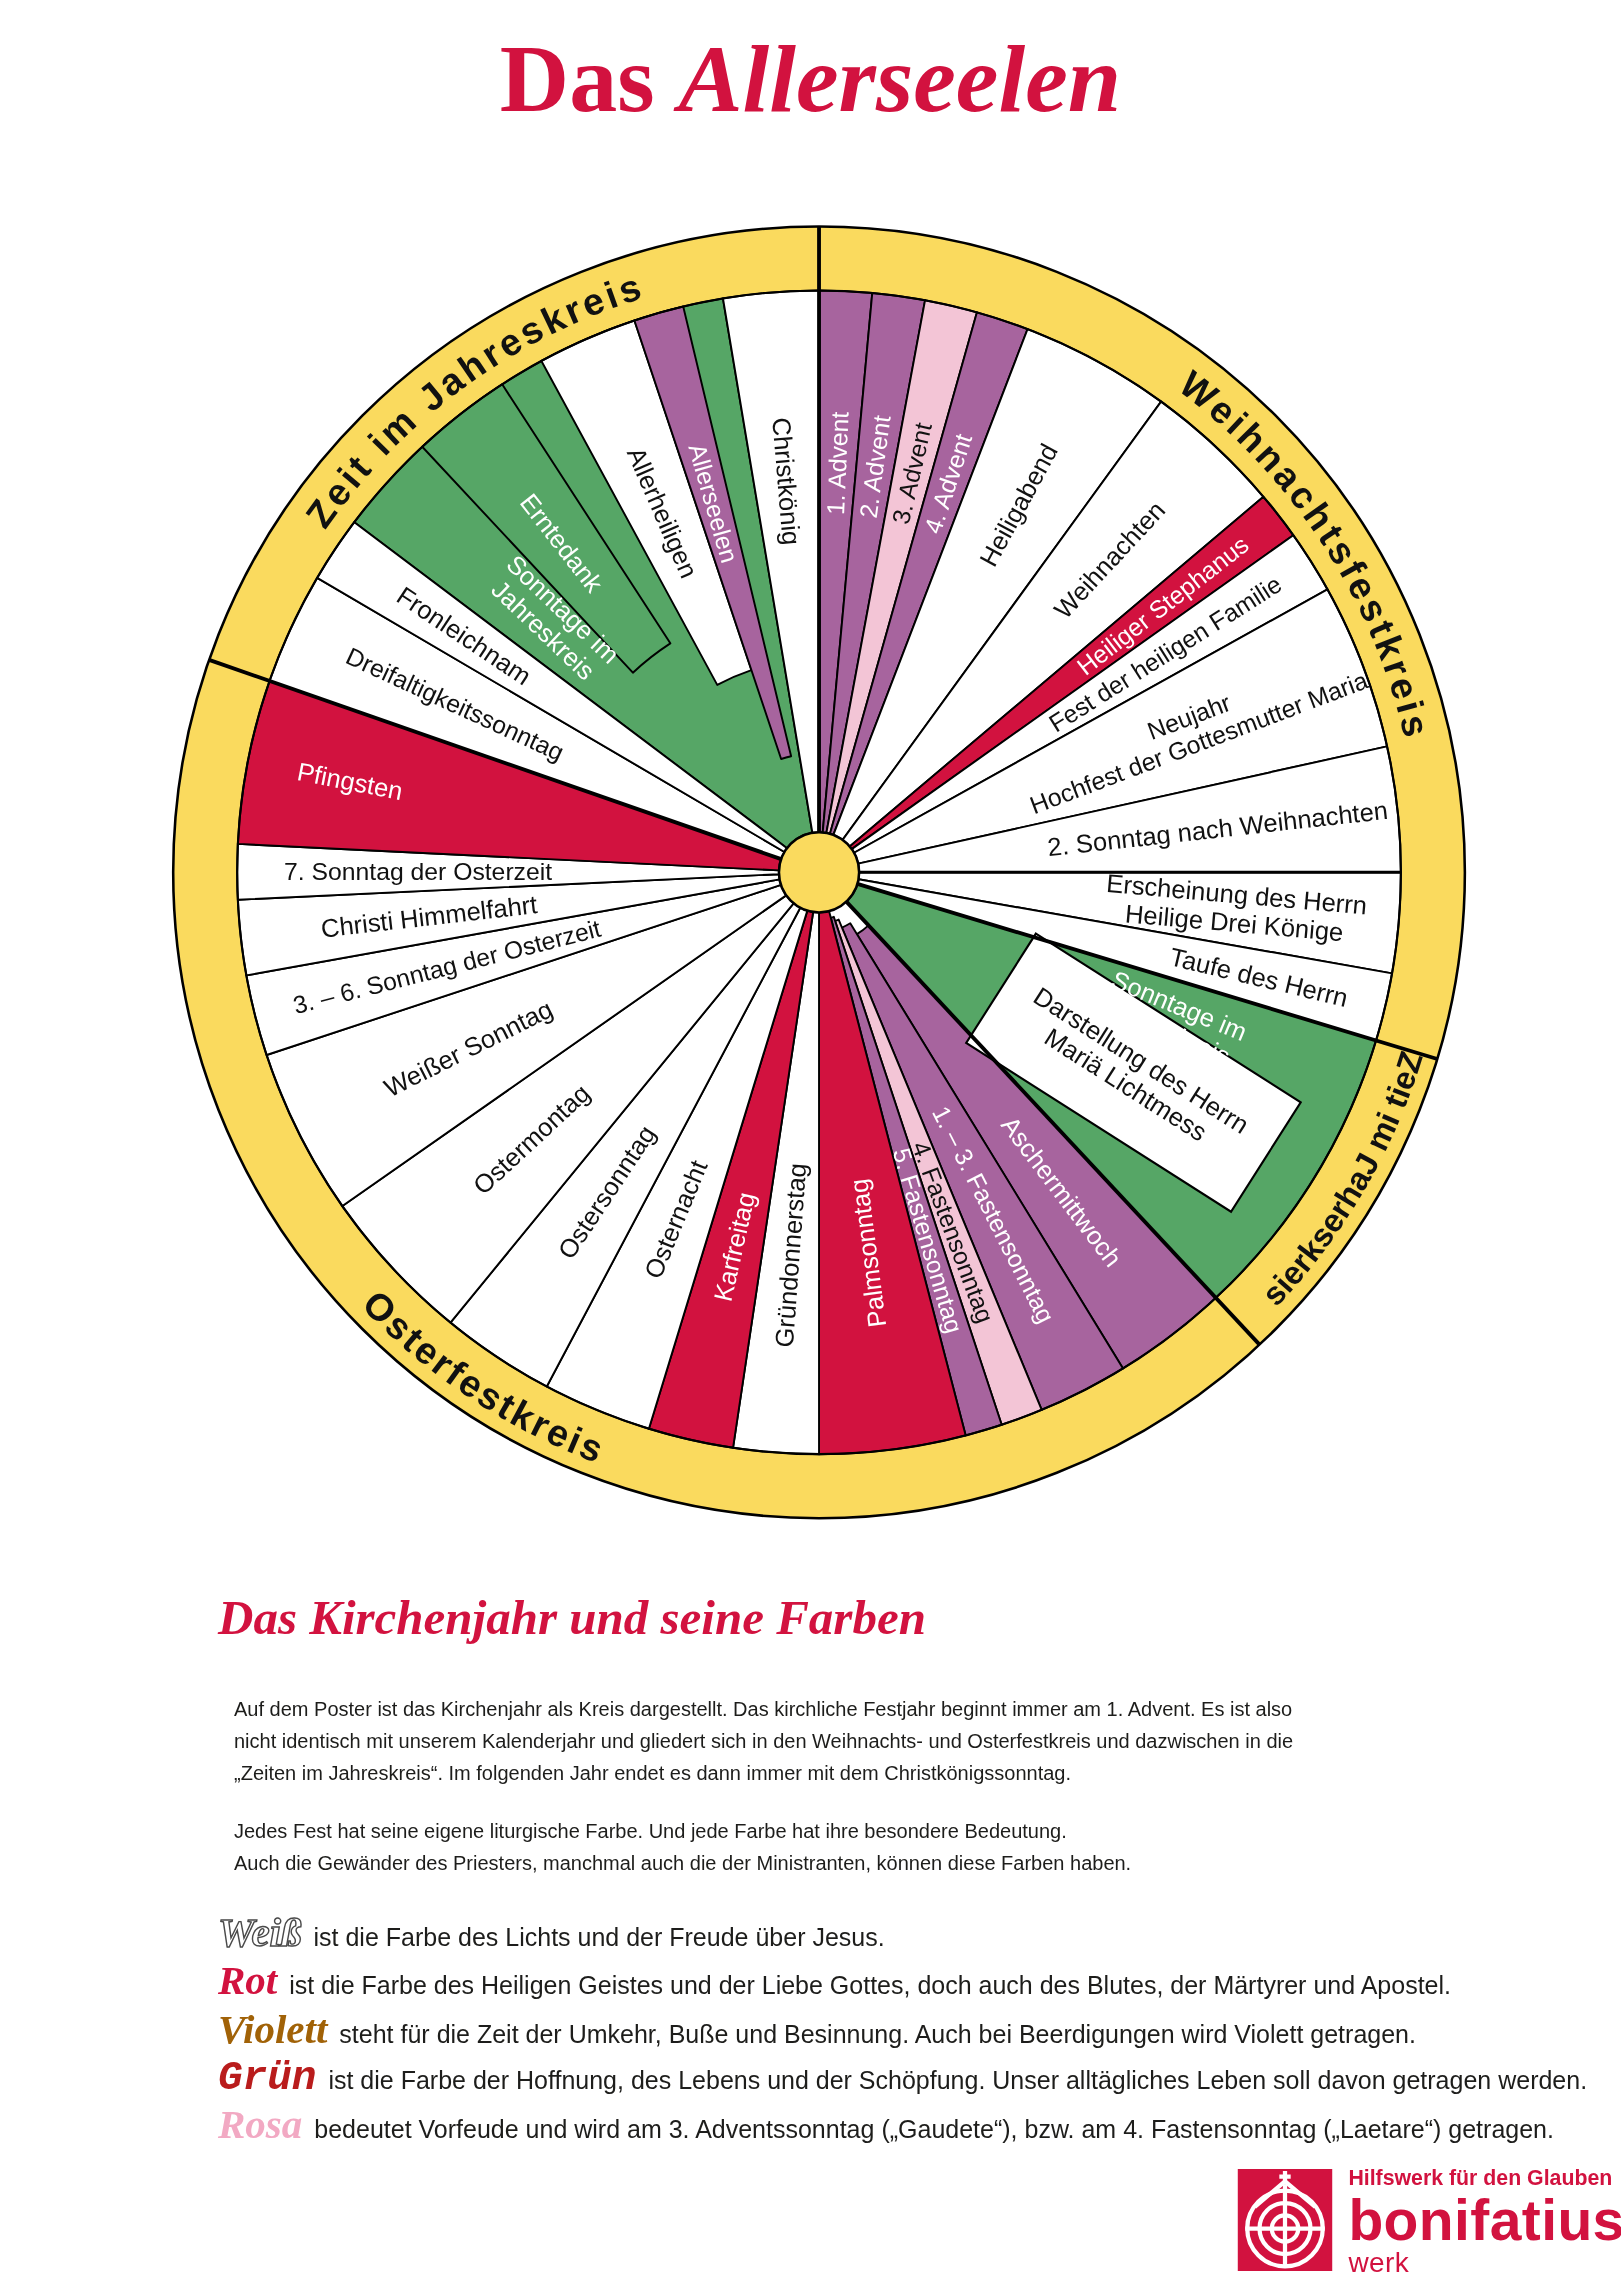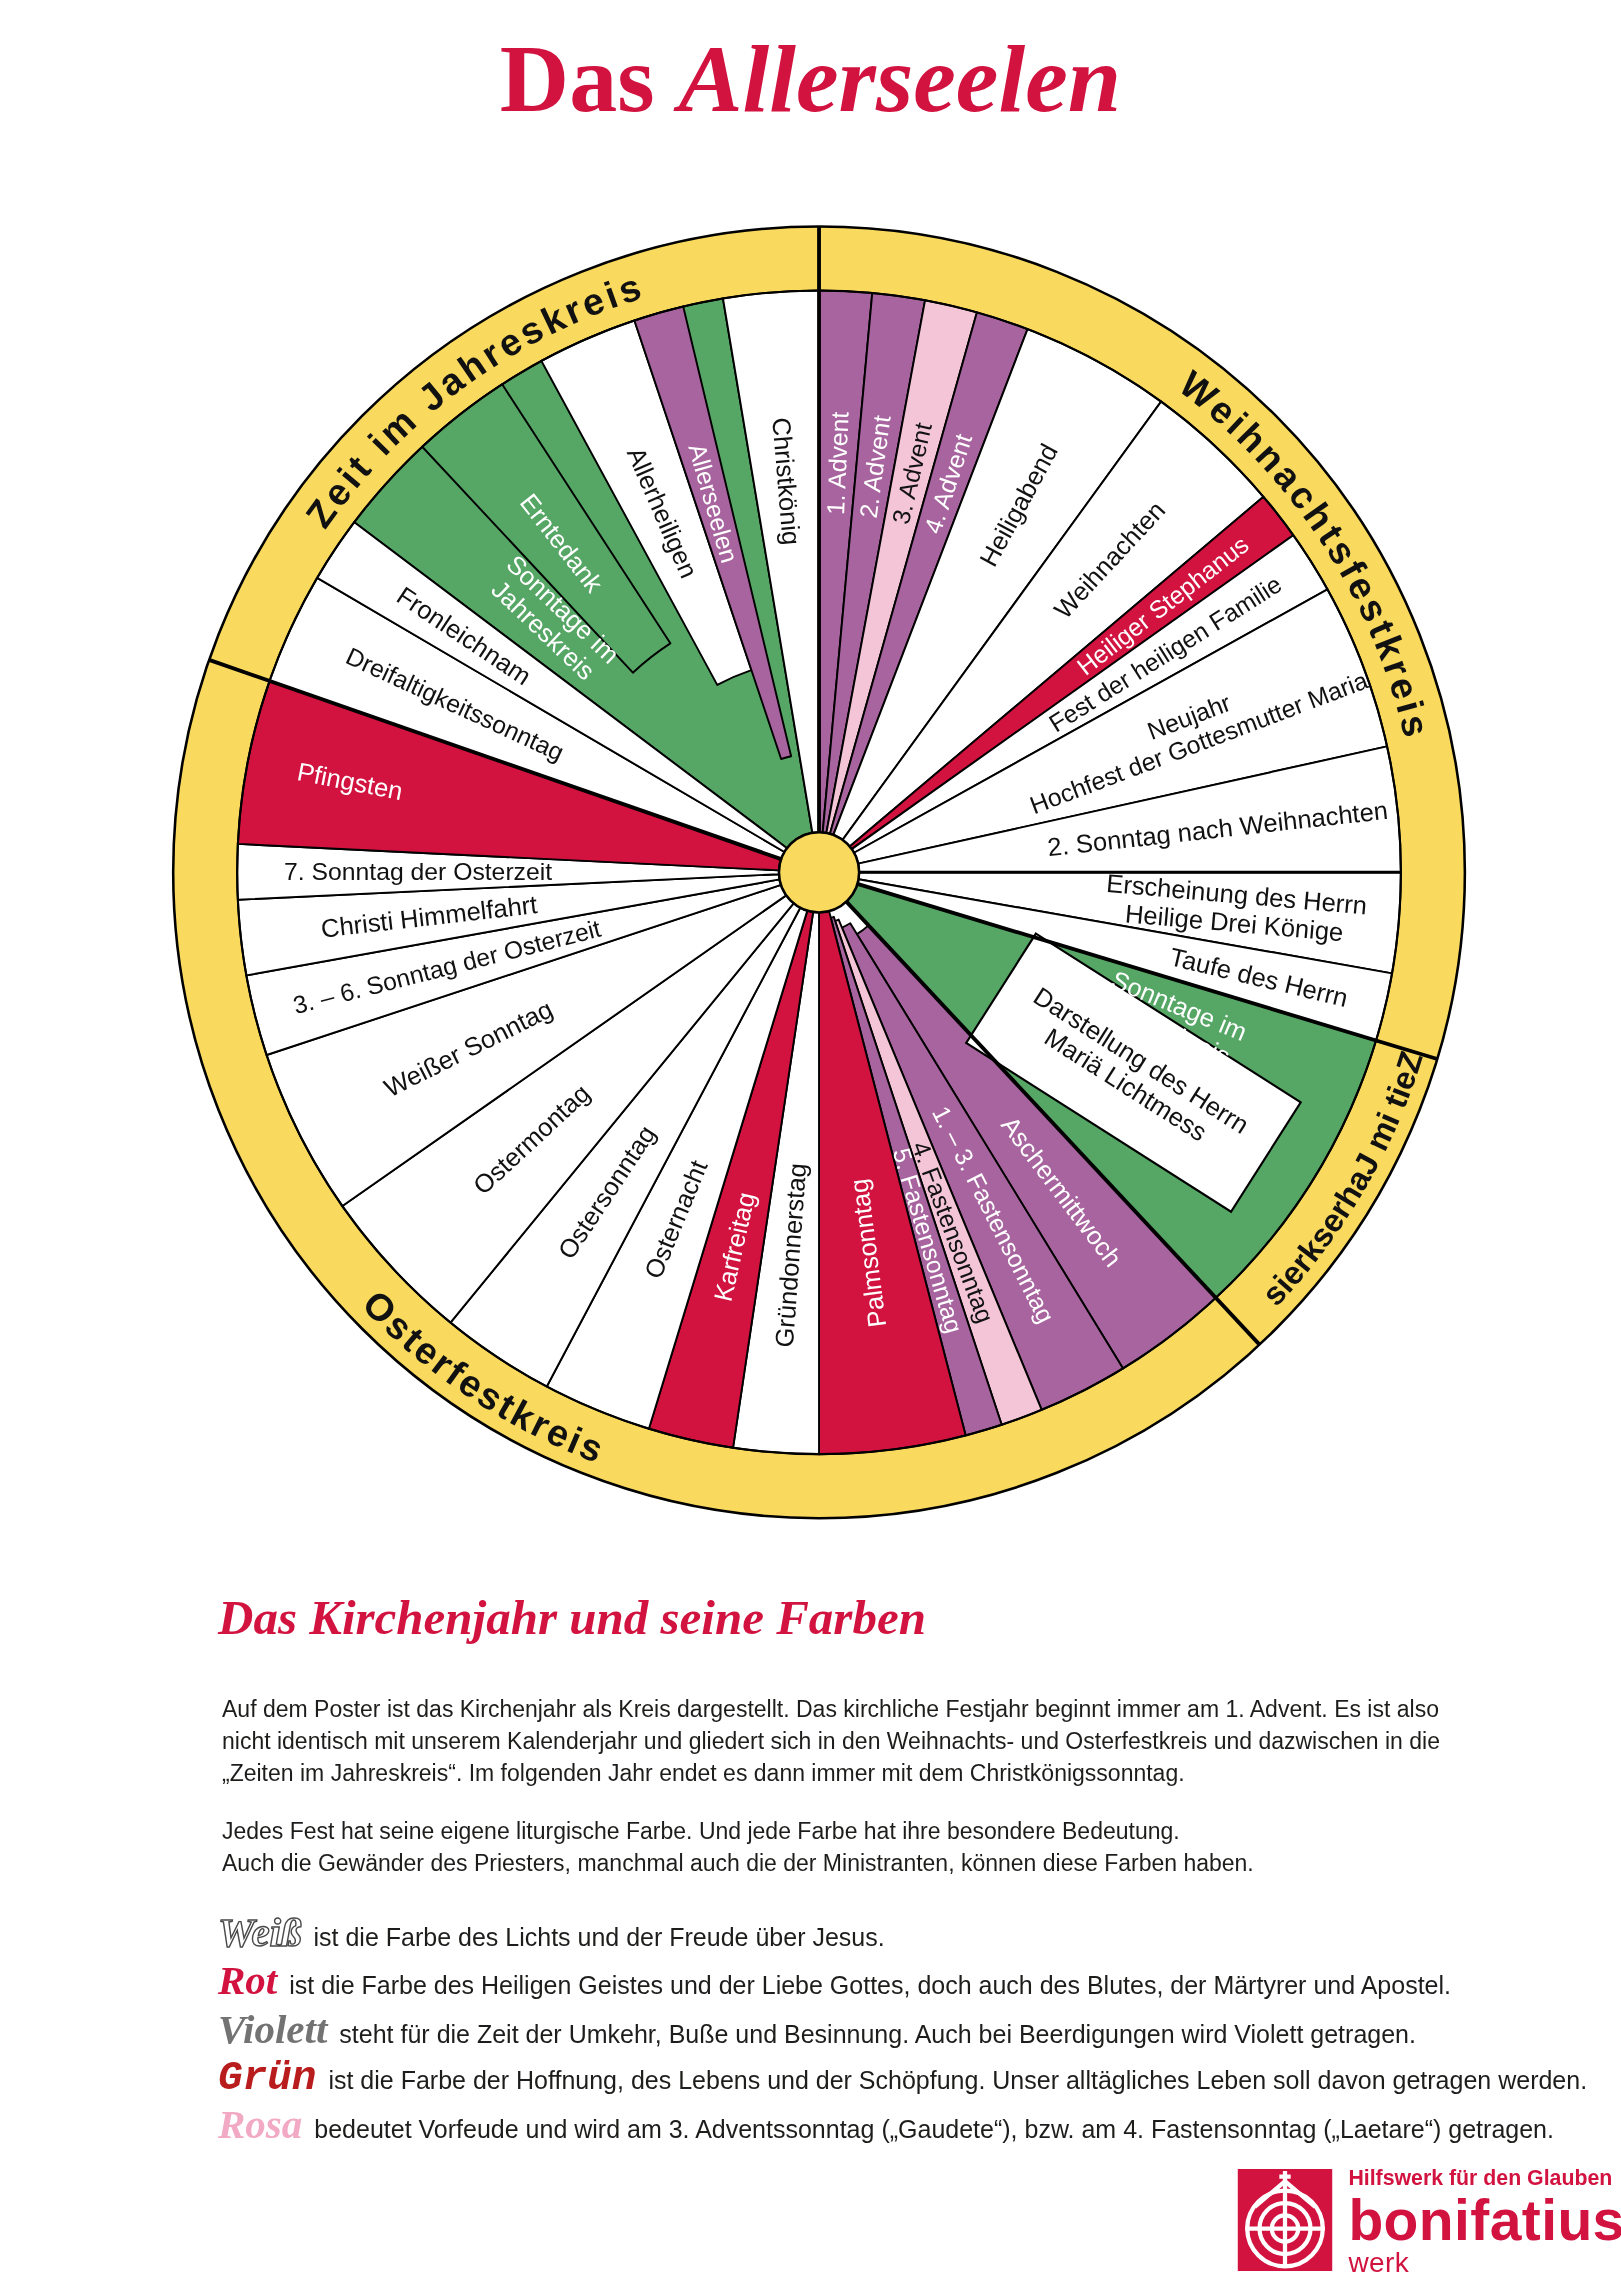--- a/index.html
+++ b/index.html
@@ -8,30 +8,30 @@
   .page-title{position:absolute;top:25.6px;left:0;width:1621px;text-align:center;
       font-family:"Liberation Serif",serif;font-weight:700;font-size:96px;line-height:1.1;
       color:#d2123f;margin:0;}
   .page-title .t-prefix{font-style:normal;}
   .page-title .t-main{font-style:italic;}
   #wheel{position:absolute;left:0;top:0;}
   #wheel text{font-family:"Liberation Sans",sans-serif;}
   .section{position:absolute;left:218px;top:1589px;width:1263px;}
   .section h2{font-family:"Liberation Serif",serif;font-style:italic;font-weight:700;
       font-size:49px;color:#d2123f;margin:0 0 47px 0;}
-  .section p{font-size:23px;line-height:32px;margin:4px;white-space:pre-line;}
+  .section p{font-size:20px;line-height:32px;margin:16px;white-space:pre-line;}
   .section .p2{margin-top:25.6px;}
   .legend{margin-top:34px;}
   .legend-row{line-height:39px;margin-bottom:0.9px;white-space:nowrap;}
   .term{font-family:"Liberation Serif",serif;font-style:italic;font-weight:700;
         font-size:41px;margin-right:12px;vertical-align:baseline;}
   .t-weiss{color:#ffffff;-webkit-text-stroke:1.4px #4a4a4a;
            text-shadow:0 0 0.9px #4a4a4a;}
   .t-rot{color:#d2123f;}
-  .t-violett{color:#737373;}
+  .t-violett{color:#a16207;}
   .t-gruen{color:#b91c1c;font-family:Liberation Mono, monospace;}
   .t-rosa{color:#f2a9c3;}
   .desc{font-size:25px;}
   .logo{position:absolute;left:1237px;top:2164px;display:flex;align-items:center;}
   .logo-text{margin-left:15.4px;color:#d2123f;}
   .logo-claim{font-size:21.3px;font-weight:700;margin-top:1.7px;}
   .logo-line1{font-size:57px;font-weight:700;line-height:1.02;letter-spacing:0.4px;}
   .logo-line2{font-size:28px;font-weight:400;line-height:1.0;letter-spacing:0.4px;}
 </style>
 </head>

